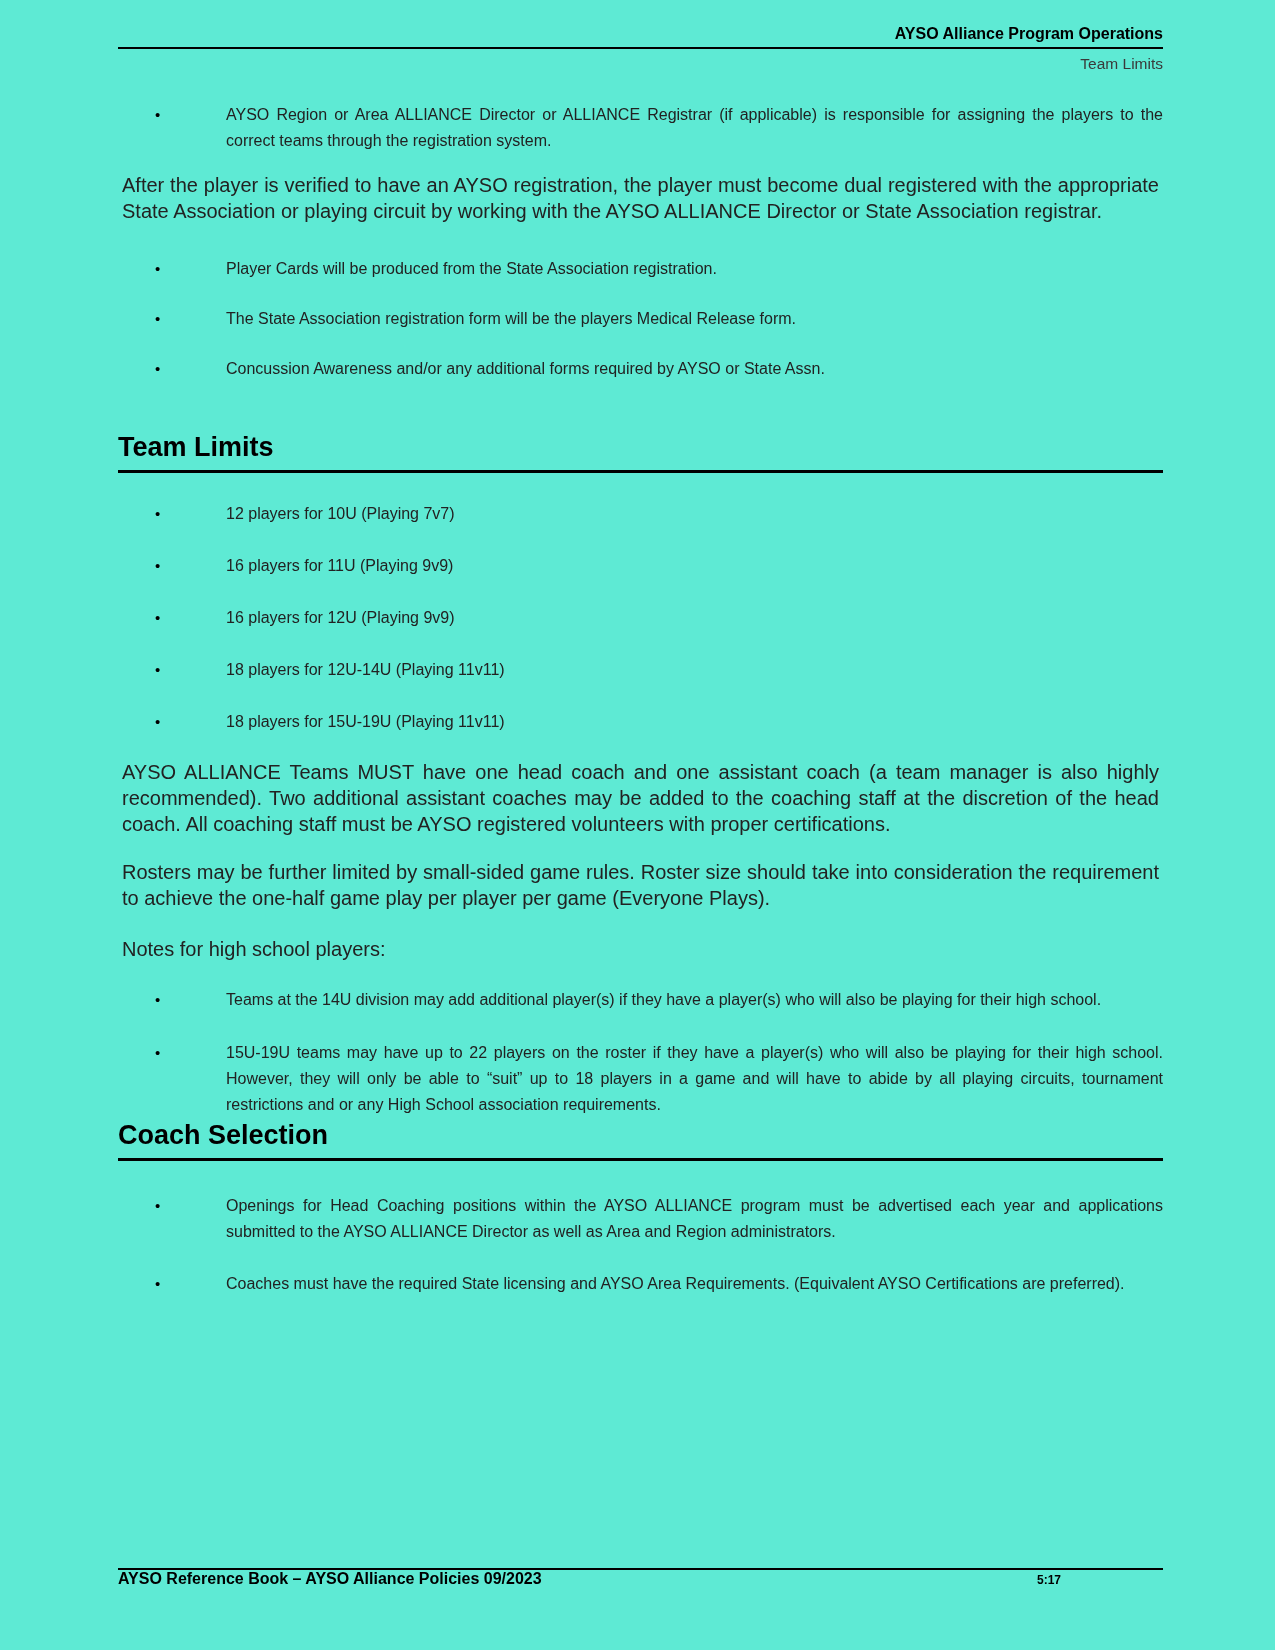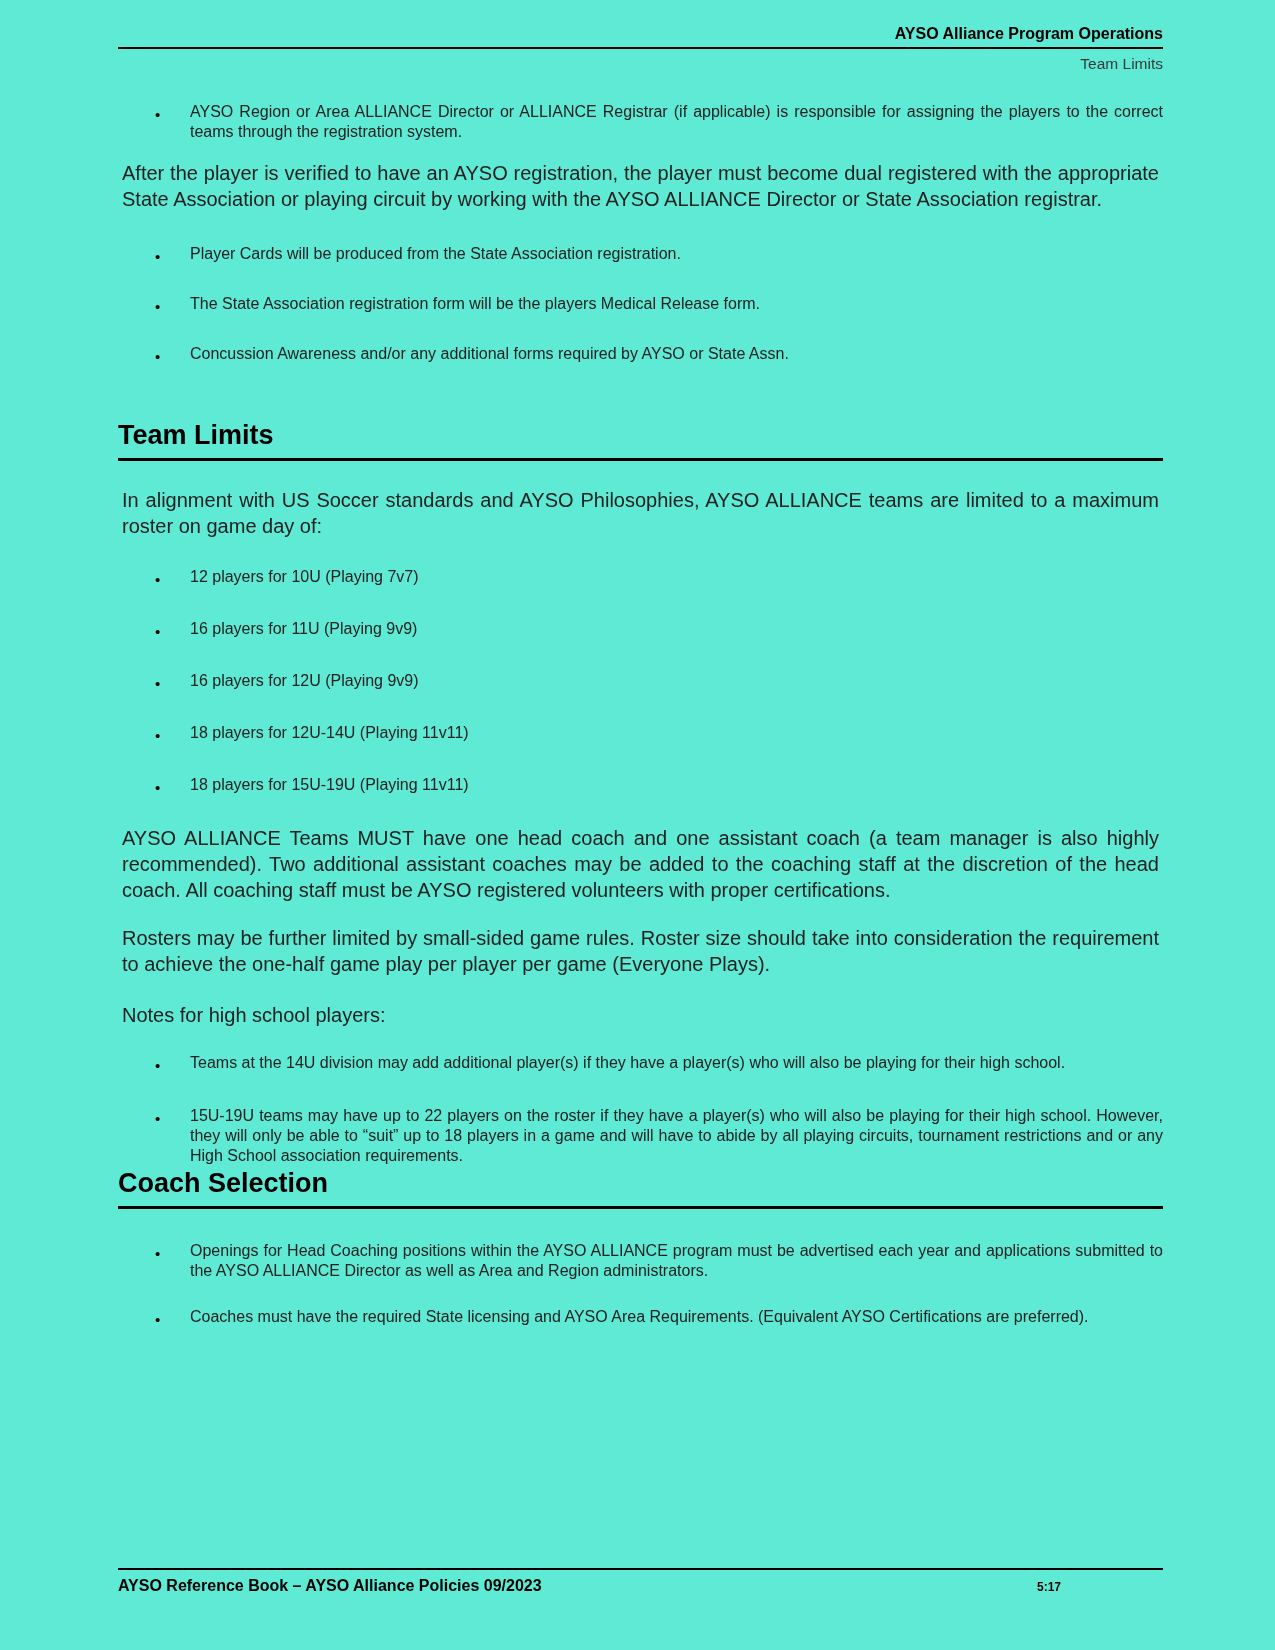--- a/index.html
+++ b/index.html
@@ -49,40 +49,40 @@
   .bmarker {
     flex: 0 0 35px;
     margin-left: 37px;
     font-size: 15px;
     line-height: 26px;
     color: #000000;
   }
   .btext {
     flex: 1;
     font-size: 16px;
-    line-height: 20px;
+    line-height: 26px;
     text-align: justify;
+    margin-left: 36px;
   }
   
   .section-heading {
     font-size: 27px;
     font-weight: 600;
     line-height: 34px;
     color: #000000;
     border-bottom: 3px solid #000000;
     padding-bottom: 6px;
   }
   
   .doc-footer {
     position: absolute;
     left: 118px;
     top: 1568px;
     width: 1045px;
     border-top: 2px solid #000000;
-    padding-top: 7px;
     display: flex;
     align-items: baseline;
   }
   .doc-footer-left {
     font-size: 16px;
     font-weight: bold;
     color: #000000;
   }
   .doc-footer-right {
     font-size: 12px;
@@ -136,21 +136,20 @@
         <span class="btext">The State Association registration form will be the players Medical Release form.</span>
       </div>
       <div class="bitem">
         <span class="bmarker">•</span>
         <span class="btext">Concussion Awareness and/or any additional forms required by AYSO or State Assn.</span>
       </div>
     </div>
 
     <div class="section-heading mt-48">Team Limits</div>
 
-    <p class="para mt-26">In alignment with US Soccer standards and AYSO Philosophies, AYSO ALLIANCE teams are limited to a maximum roster on game day of:</p>
 
     <div class="blist mt-28">
       <div class="bitem gap-26">
         <span class="bmarker">•</span>
         <span class="btext">12 players for 10U (Playing 7v7)</span>
       </div>
       <div class="bitem gap-26">
         <span class="bmarker">•</span>
         <span class="btext">16 players for 11U (Playing 9v9)</span>
       </div>

